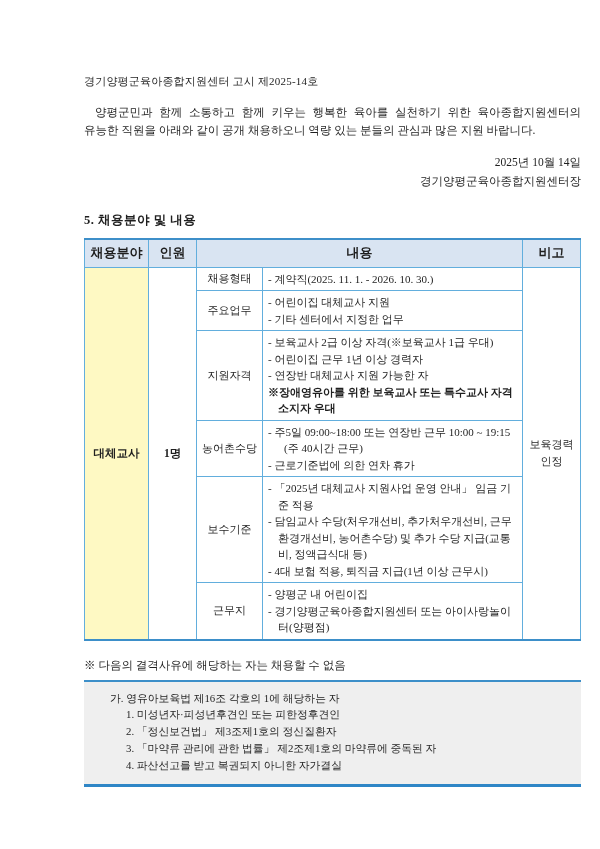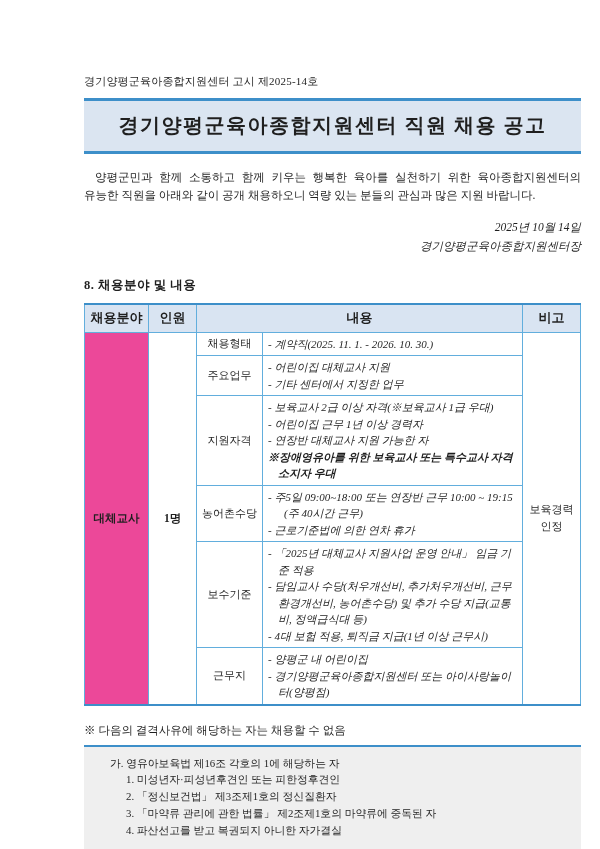--- a/index.html
+++ b/index.html
@@ -20,36 +20,36 @@
     text-align:center;
     padding:11px 0 12px 0;
   }
   .banner .title { font-size:20px; font-weight:bold; letter-spacing:1.5px; }
 
   .intro {
     margin-top:15px; font-size:11.5px; line-height:1.55;
     text-align:justify; text-indent:11px; word-break:keep-all;
   }
 
-  .date-block { margin-top:13px; text-align:right; font-size:11.5px; line-height:1.65;font-style:italic; }
+  .date-block { margin-top:13px; text-align:right; font-size:11.5px; line-height:1.65; }
 
   .section-title { margin-top:21px; font-size:12.5px; font-weight:bold; letter-spacing:0.5px; }
 
   table.recruit {
     width:100%; border-collapse:collapse; margin-top:9px;
     border-top:2.5px solid #3d8fc9; border-bottom:2.5px solid #3d8fc9;
     font-size:11px; table-layout:fixed;
   }
   table.recruit th, table.recruit td { border:1px solid #62aedd; padding:3px 5px; vertical-align:middle; }
   table.recruit th { background:#d9e4f2; font-weight:bold; text-align:center; height:21px; font-size:13px; }
-  td.pos   { background:#ec4899; text-align:center; font-weight:bold; font-size:11.5px; }
+  td.pos   { background:#fef9c3; text-align:center; font-weight:bold; font-size:11.5px; }
   td.count { text-align:center; font-weight:bold; font-size:11.5px; }
   td.label { text-align:center; }
   td.content { padding:3px 6px; }
-  td.content .line { line-height:1.5; padding-left:10px; text-indent:-10px; word-break:break-all;font-style:italic; }
+  td.content .line { line-height:1.5; padding-left:10px; text-indent:-10px; word-break:break-all; }
   td.content .line.indent { padding-left:16px; text-indent:0; }
   td.content .line.bold { font-weight:bold; }
   td.note { text-align:center; line-height:1.55; padding:2px 2px; }
 
   .dq-heading { margin-top:17px; font-size:11.5px; }
   .dq-box {
     margin-top:7px; background:#efefef;
     border-top:2px solid #3d8fc9; border-bottom:3px solid #2f86c6;
     padding:8px 12px 11px 6px;
     font-size:10.8px; line-height:1.55;
@@ -58,32 +58,29 @@
   .dq.lv1 { padding-left:20px;font-family:Liberation Serif, serif; }
   .dq.lv2 { padding-left:49px; text-indent:-13px; }
 </style>
 </head>
 <body>
 
 <div class="page">
 
   <div class="notice-no">경기양평군육아종합지원센터 고시 제2025-14호</div>
 
-  <div class="banner">
-    <div class="title">경기양평군육아종합지원센터 직원 채용 공고</div>
-  </div>
 
   <div class="intro">양평군민과 함께 소통하고 함께 키우는 행복한 육아를 실천하기 위한 육아종합지원센터의 유능한 직원을 아래와 같이 공개 채용하오니 역량 있는 분들의 관심과 많은 지원 바랍니다.</div>
 
   <div class="date-block">
     <div>2025년 10월 14일</div>
     <div>경기양평군육아종합지원센터장</div>
   </div>
 
-  <div class="section-title">8. 채용분야 및 내용</div>
+  <div class="section-title">5. 채용분야 및 내용</div>
 
   <table class="recruit">
     <colgroup>
       <col style="width:64px">
         <col style="width:48px">
         <col style="width:66px">
         <col>
         <col style="width:58px">
     </colgroup>
     <thead>

